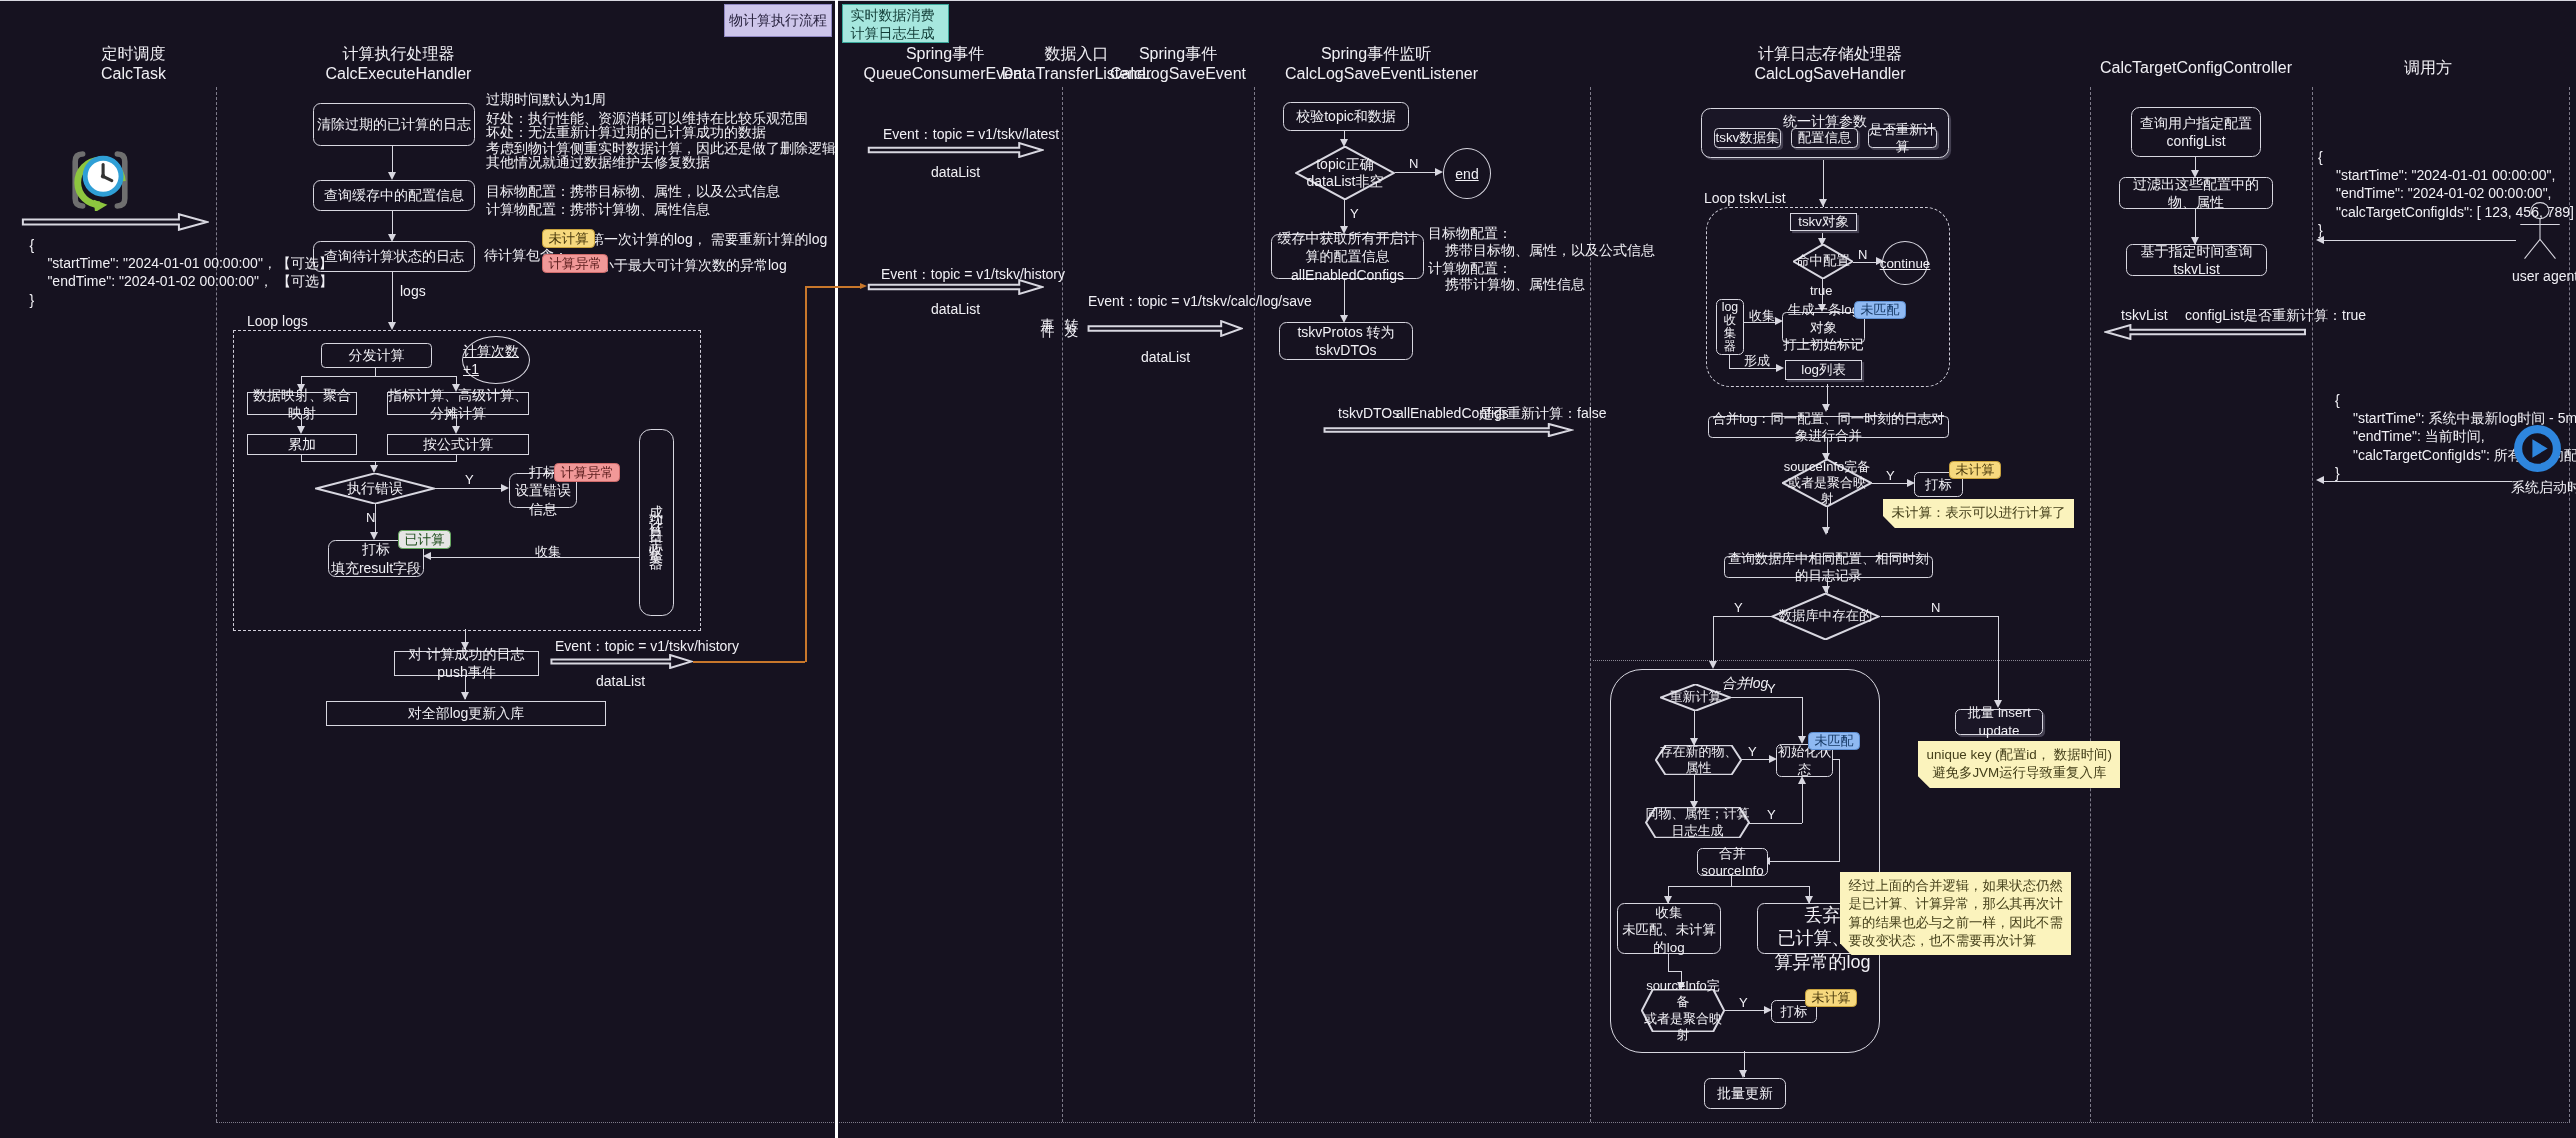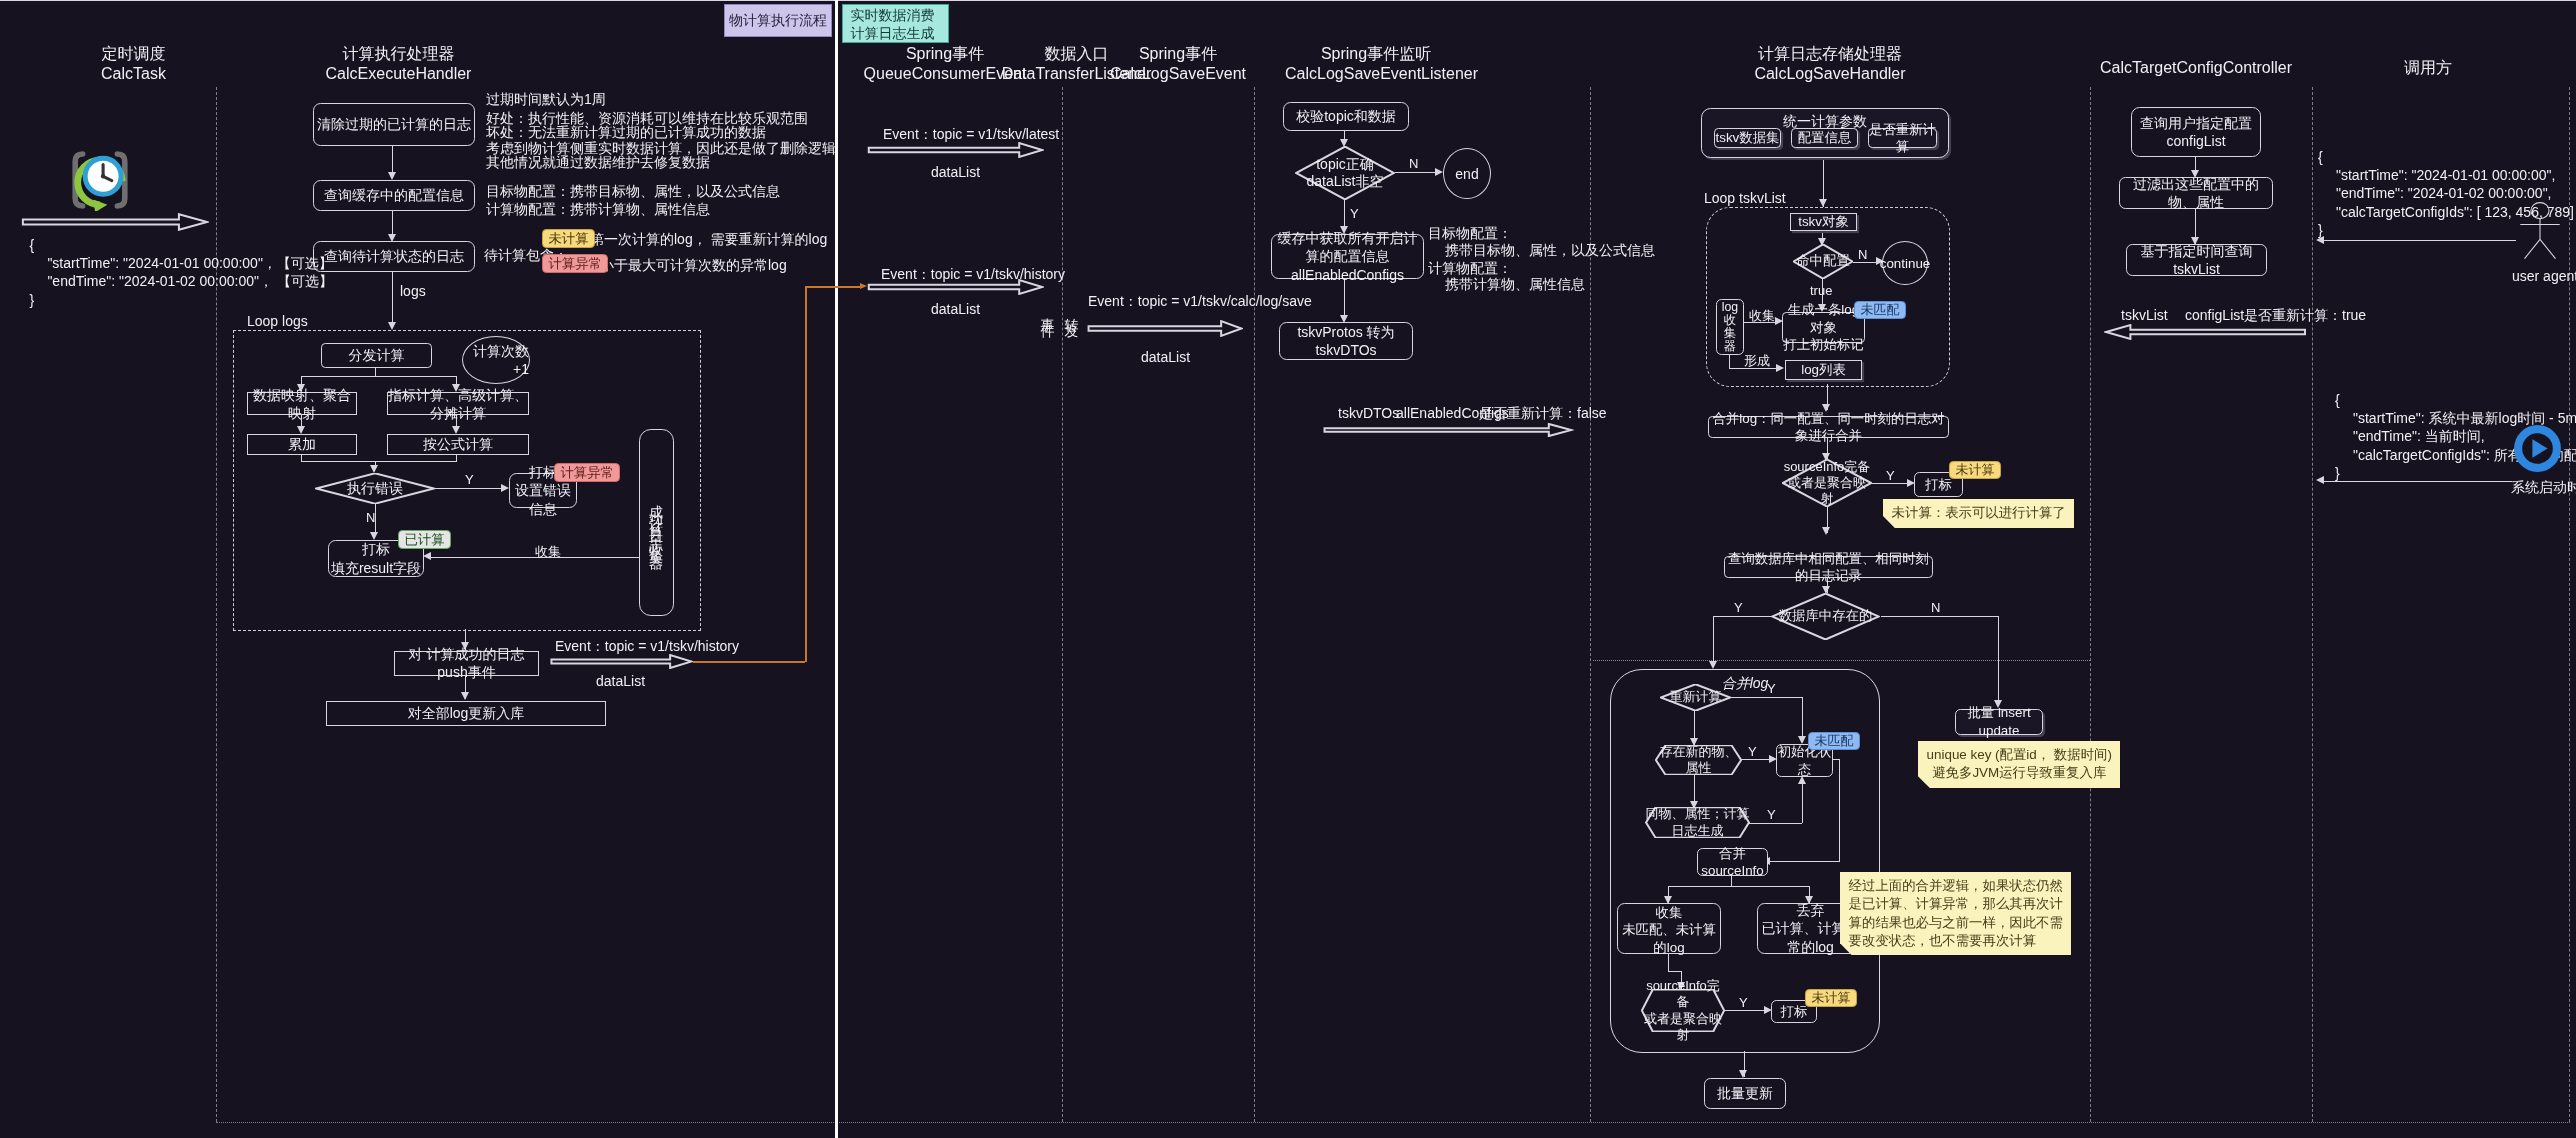--- a/index.html
+++ b/index.html
@@ -38,21 +38,21 @@
   .b-green{background:#e5e5e5;border-color:#63a85c;color:#1e4d1c;}
   .b-blue{background:#8fb9f2;border-color:#5d8fd2;color:#173a66;}
   .sticky{position:absolute;background:#fbf3bd;color:#45401b;padding:5.4px 8.6px;font-size:13.4px;
           line-height:1.35;box-shadow:1.6px 2.1px 4.3px rgba(0,0,0,.45);z-index:7;
           clip-path:polygon(0 0,100% 0,100% 100%,11.8px 100%,0 calc(100% - 11.8px));}
   .diamond,.hexagon{position:absolute;display:flex;align-items:center;justify-content:center;
           text-align:center;line-height:1.25;z-index:3;}
   .diamond svg,.hexagon svg,.blockarrow svg{position:absolute;inset:0;width:100%;height:100%;}
   .diamond span,.hexagon span{position:relative;z-index:2;}
   .ellipse{position:absolute;border:1.1px solid var(--line);border-radius:50%;display:flex;
-           align-items:center;justify-content:center;text-align:right;z-index:3;background:var(--bg);}
+           align-items:center;justify-content:center;text-align:left;z-index:3;background:var(--bg);text-decoration:underline;}
   .blockarrow{position:absolute;z-index:2;}
   .header{position:absolute;text-align:center;font-size:16px;line-height:20.3px;white-space:nowrap;z-index:4;}
   .jsonblock{position:absolute;font-size:14px;line-height:14.5px;z-index:4;}
   .jsonblock div{white-space:nowrap;margin-bottom:3.7px;}
   .jsonblock div.ind{padding-left:18px;}
   .notetext{position:absolute;white-space:nowrap;font-size:14px;z-index:4;}
   .vtext{position:absolute;writing-mode:vertical-lr;text-orientation:upright;letter-spacing:5.4px;z-index:4;}
   .container-label{position:absolute;width:100%;text-align:center;top:5.4px;font-style:italic;}
   .orange{background:var(--orange);}
   .ar-or-r{border-width:3.7px 0 3.7px 7px;border-color:transparent transparent transparent var(--orange);}
@@ -515,21 +515,21 @@
   <div class="hl" style="left:1668px;top:886px;width:142px;"></div>
   <div class="vl" style="left:1668px;top:886px;height:16.6px;"></div>
     <div class="ar ar-d" style="left:1664px;top:896px;"></div>
   <div class="vl" style="left:1809px;top:886px;height:16.6px;"></div>
     <div class="ar ar-d" style="left:1805px;top:896px;"></div>
 
   <div class="node" style="left:1617px;top:903px;width:102px;height:49px;font-size:13.4px;border-radius:7.5px;justify-content:space-evenly;">
     <span>收集</span>
     <span>未匹配、未计算的log</span>
   </div>
-  <div class="node" style="left:1757px;top:903px;width:105px;height:49px;font-size:14px;border-radius:7.5px;justify-content:center;">
+  <div class="node" style="left:1757px;top:903px;width:105px;height:49px;font-size:18px;border-radius:7.5px;justify-content:flex-start;padding-left:12px;">
     <span>丢弃</span>
     <span>已计算、计算异常的log</span>
   </div>
   <div class="sticky" style="left:1840px;top:872px;">
     <div>经过上面的合并逻辑，如果状态仍然</div>
     <div>是已计算、计算异常，那么其再次计</div>
     <div>算的结果也必与之前一样，因此不需</div>
     <div>要改变状态，也不需要再次计算</div>
   </div>
   <div class="vl" style="left:1668px;top:952px;height:20.3px;"></div>

